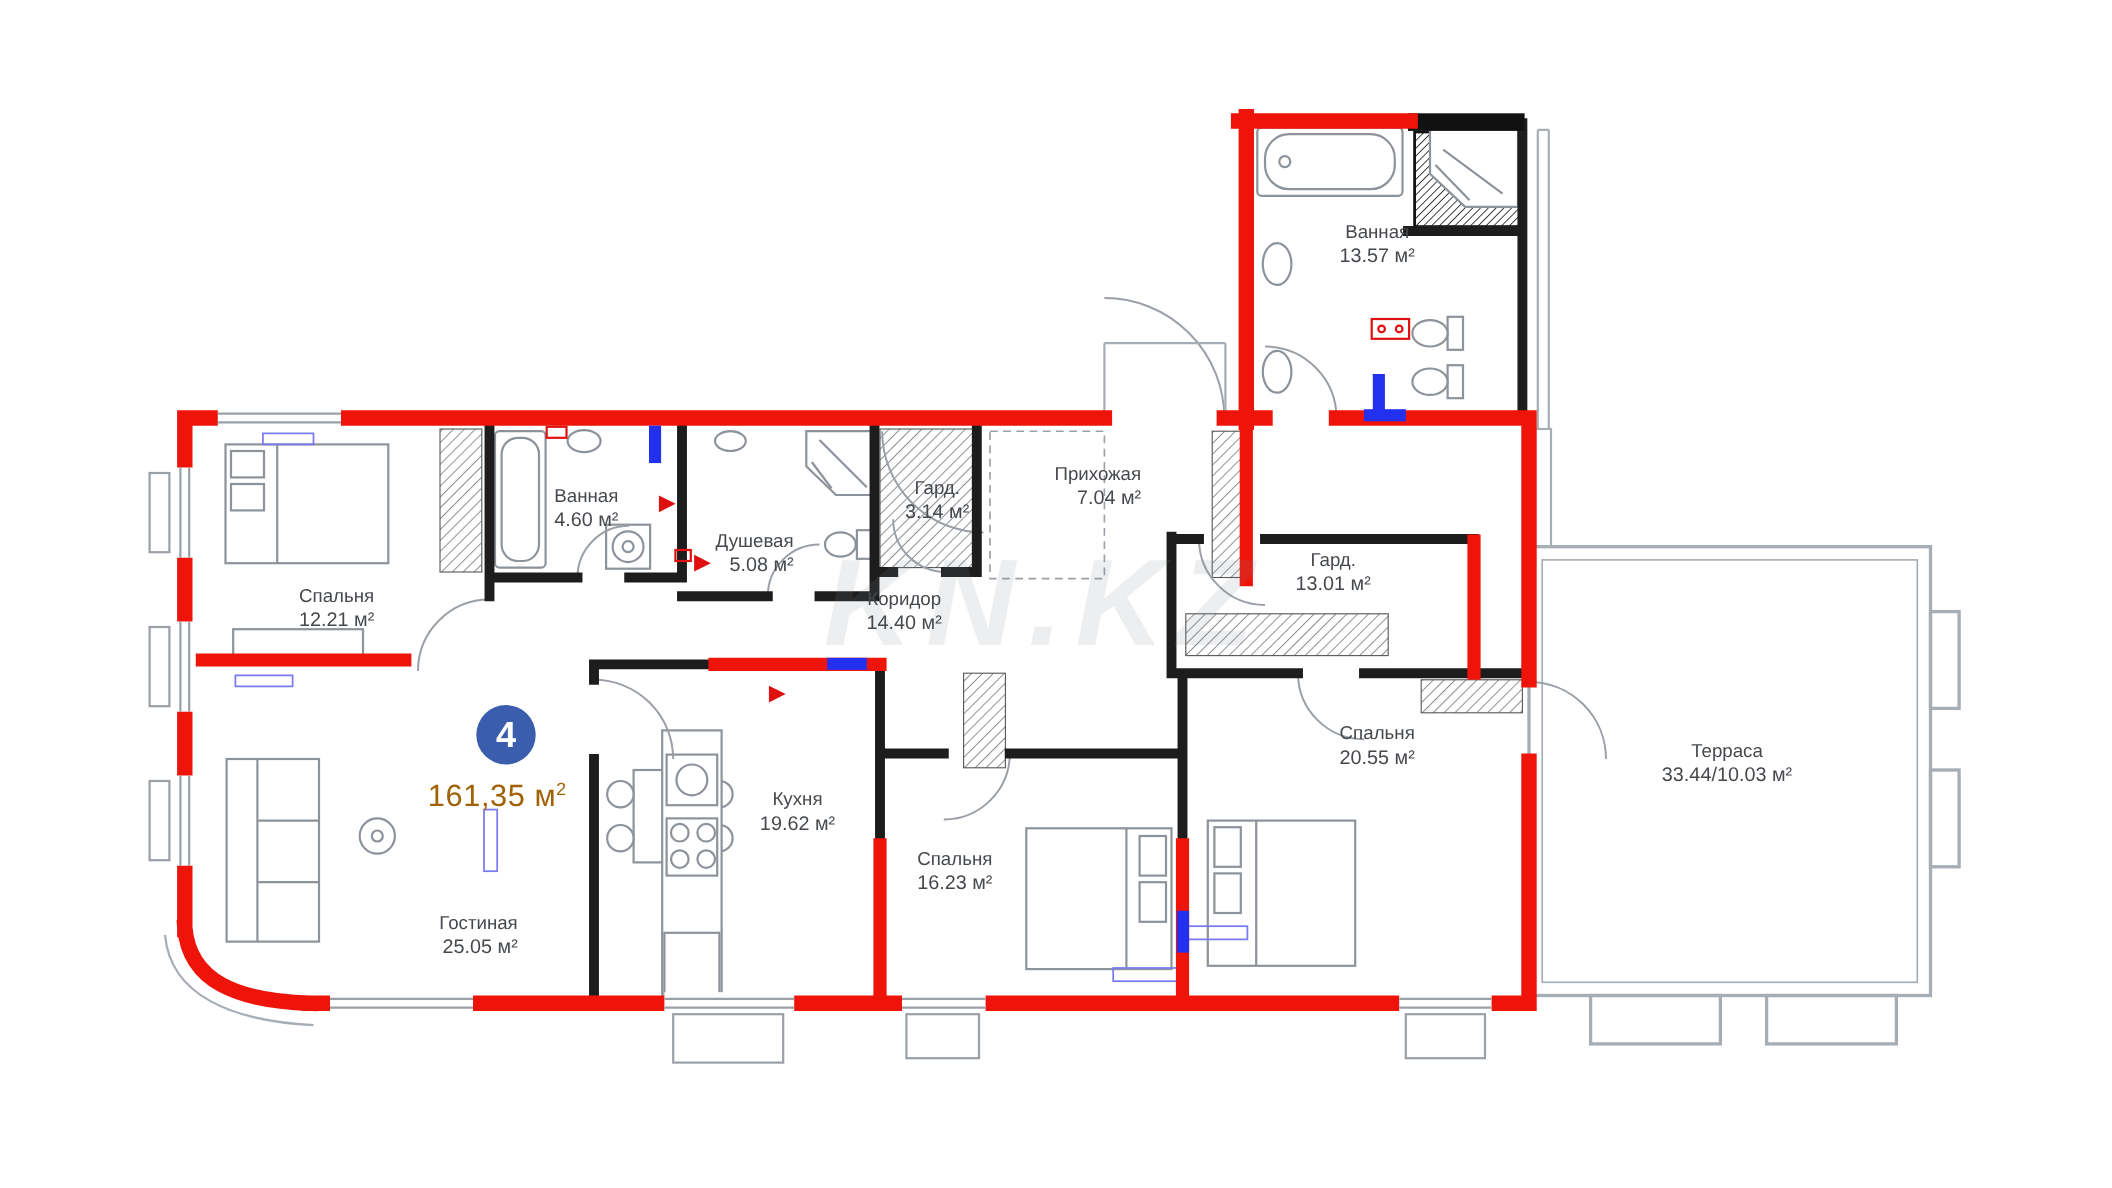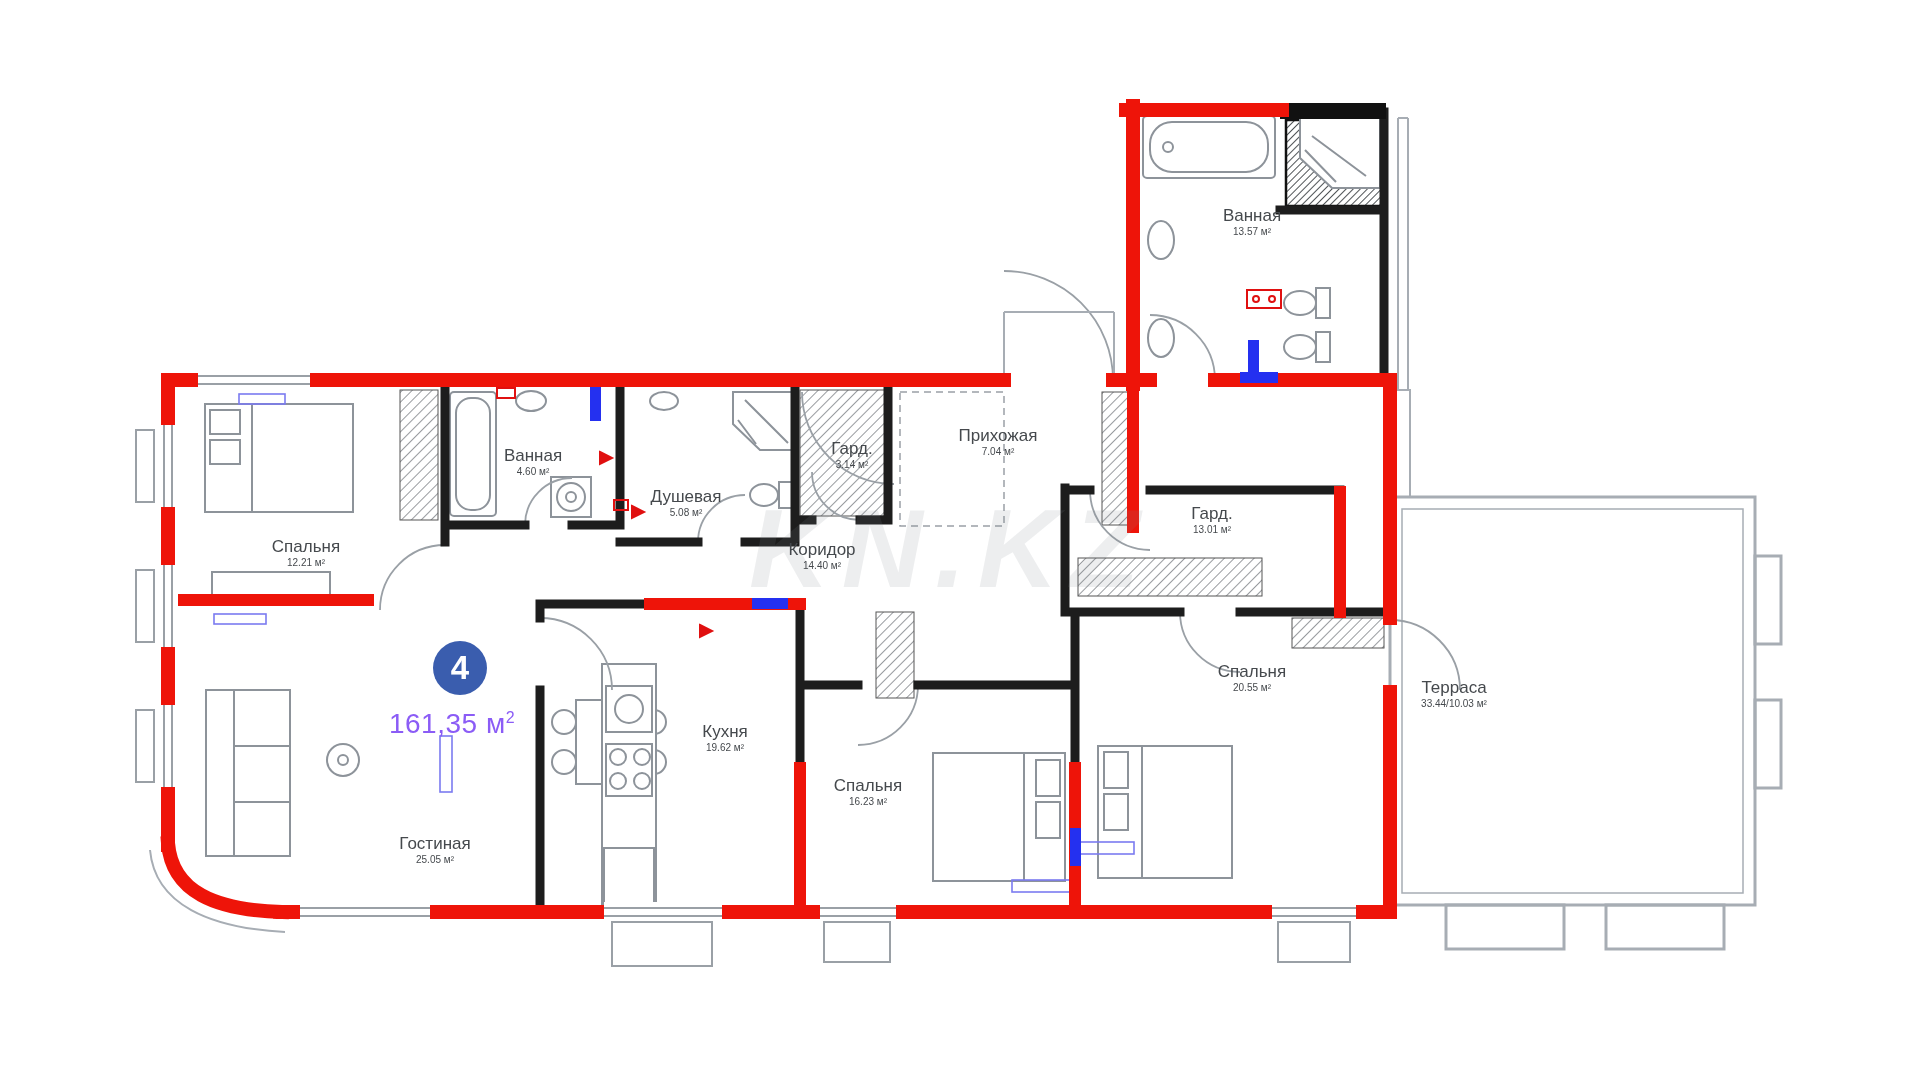--- a/index.html
+++ b/index.html
@@ -2,25 +2,25 @@
 <html><head>
 <meta charset="utf-8">
 <style>
   html,body{margin:0;padding:0;background:#fff;}
   .stage{position:relative;width:1920px;height:1080px;background:#fff;overflow:hidden;
          font-family:"Liberation Sans",sans-serif;}
   .stage svg{position:absolute;left:0;top:0;}
   .room-label{position:absolute;transform:translate(-50%,-50%);text-align:center;
               color:#45494d;line-height:1.25;white-space:nowrap;}
   .room-name{font-size:17px;}
-  .room-area{font-size:10px;}
+  .room-area{font-size:18px;text-align:right;}
   .badge{position:absolute;width:54px;height:54px;border-radius:50%;background:#3a5dae;
          color:#fff;display:flex;align-items:center;justify-content:center;
          font-size:33px;font-weight:bold;transform:translate(-50%,-50%);}
-  .total-area{position:absolute;transform:translate(-50%,-50%);font-size:28px;color:#8b5cf6;
+  .total-area{position:absolute;transform:translate(-50%,-50%);font-size:28px;color:#a16207;
               letter-spacing:0.5px;}
   .total-area sup{font-size:16px;}
   .watermark{position:absolute;transform:translate(-50%,-50%);font-size:112px;font-weight:bold;
              font-style:italic;color:rgba(125,132,142,0.14);letter-spacing:12px;pointer-events:none;}
 </style>
 </head>
 <body>
 
 <div class="stage">
 
@@ -297,21 +297,21 @@
   <div class="room-area">14.40 м²</div>
 </div>
 <div class="room-label" style="left:1212px;top:520px">
   <div class="room-name">Гард.</div>
   <div class="room-area">13.01 м²</div>
 </div>
 <div class="room-label" style="left:1252px;top:678px">
   <div class="room-name">Спальня</div>
   <div class="room-area">20.55 м²</div>
 </div>
-<div class="room-label" style="left:1454px;top:694px">
+<div class="room-label" style="left:1570px;top:694px">
   <div class="room-name">Терраса</div>
   <div class="room-area">33.44/10.03 м²</div>
 </div>
 <div class="room-label" style="left:725px;top:738px">
   <div class="room-name">Кухня</div>
   <div class="room-area">19.62 м²</div>
 </div>
 <div class="room-label" style="left:868px;top:792px">
   <div class="room-name">Спальня</div>
   <div class="room-area">16.23 м²</div>

